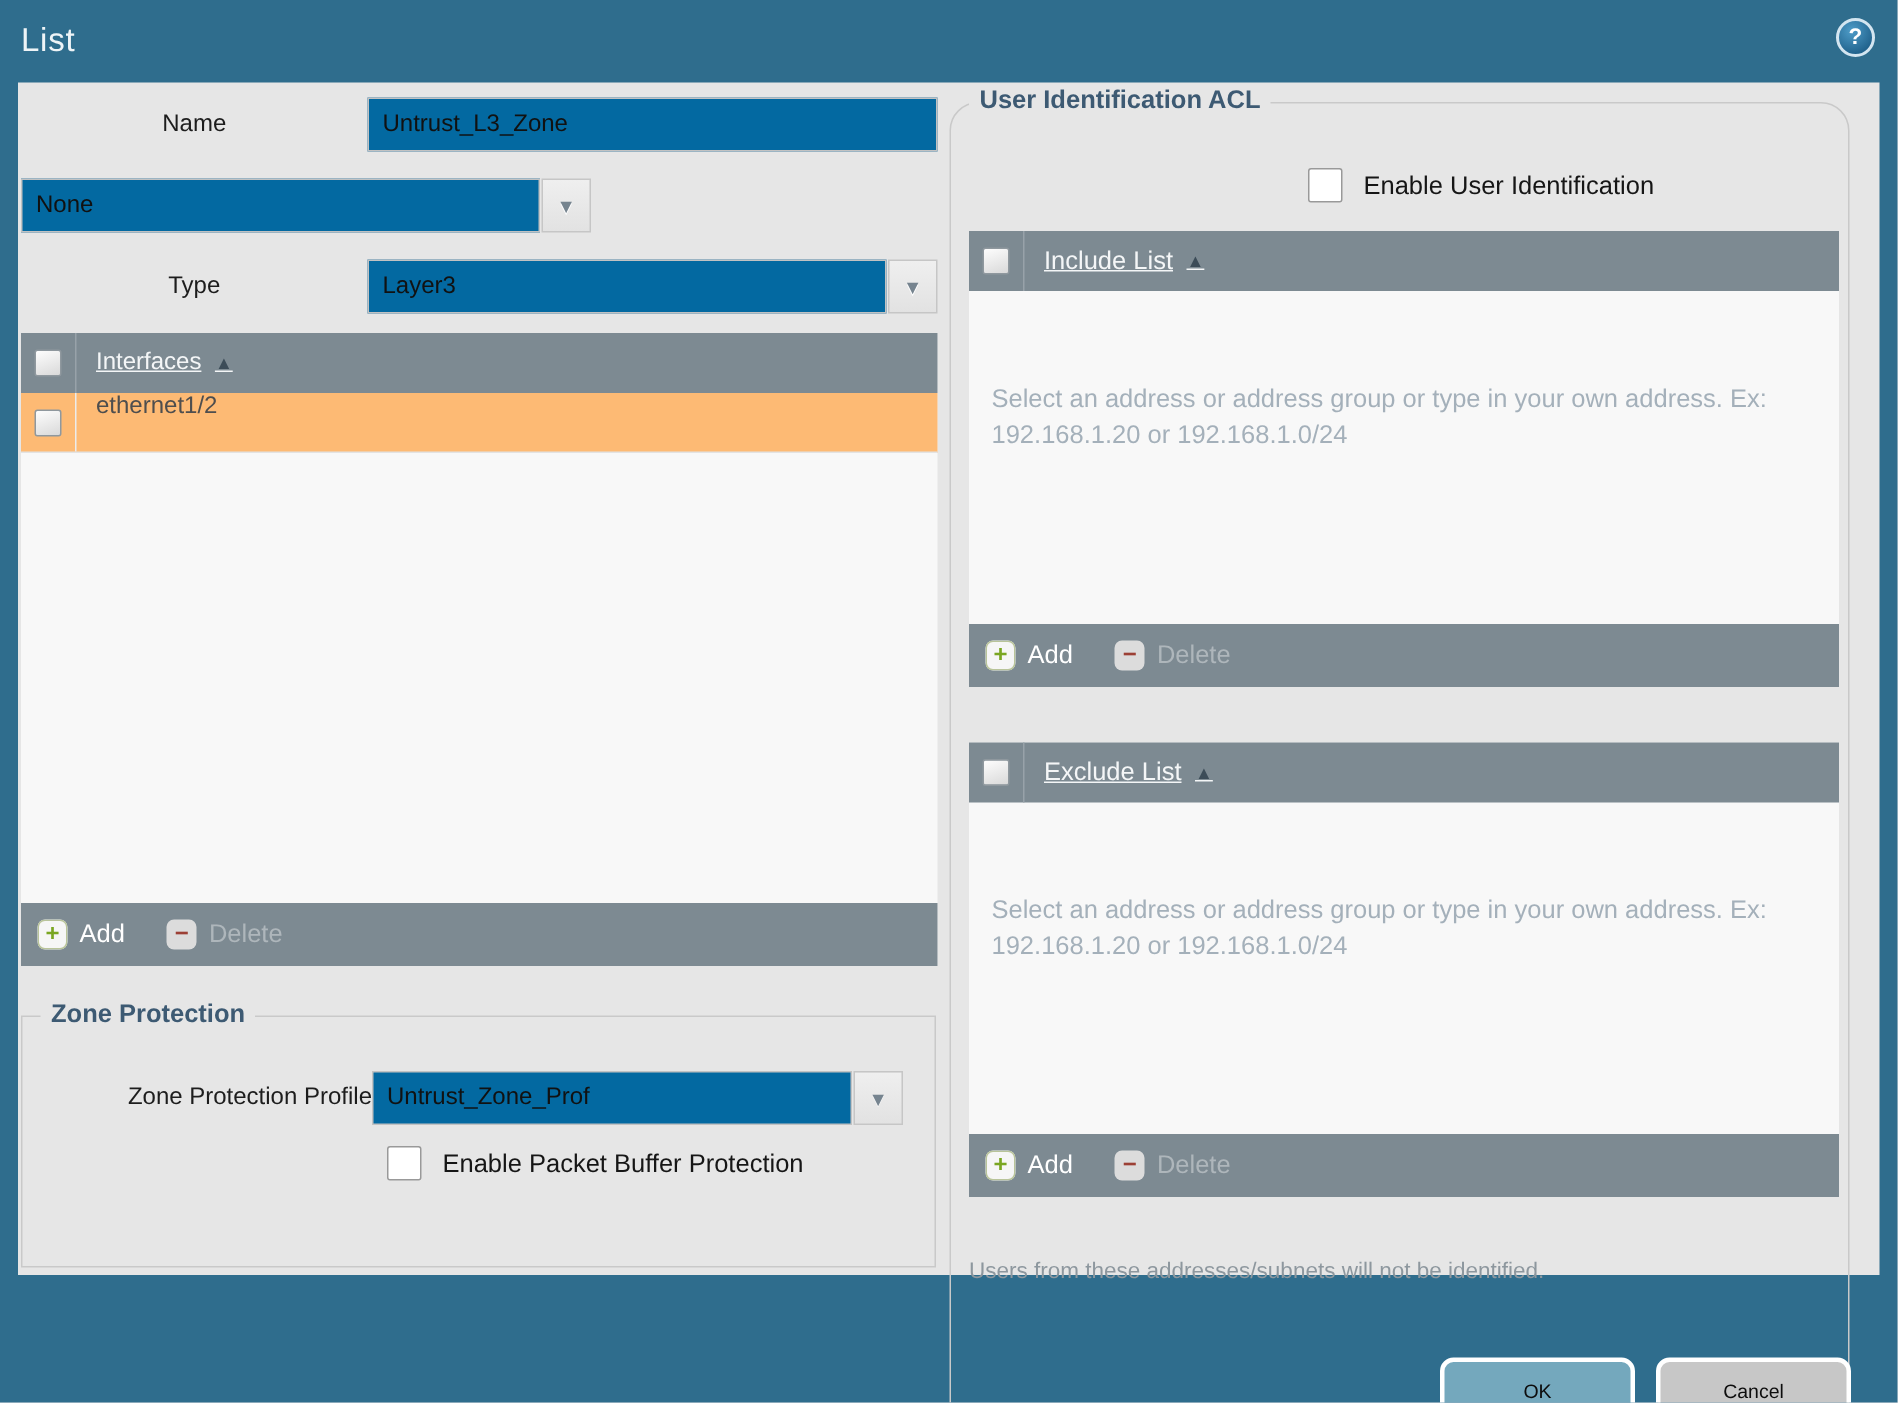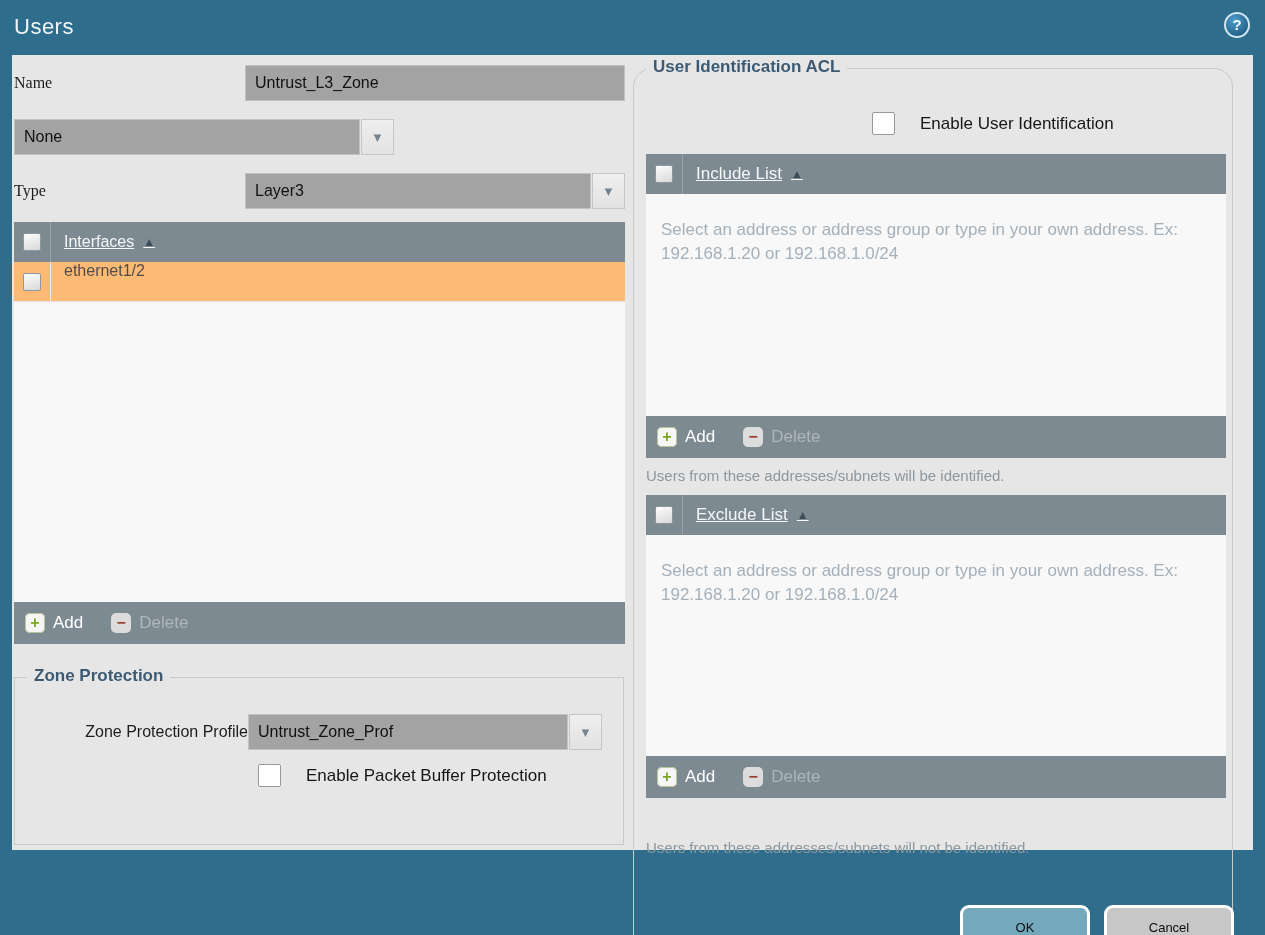--- a/index.html
+++ b/index.html
@@ -29,25 +29,25 @@
   .content {
     position:absolute; left:12px; top:55px;
     width:1241px; height:795px;
     background:#e6e6e6;
   }
 
   
   .form-area { position:absolute; left:2px; top:10px; width:612px; }
   .frow { display:flex; height:36px; margin-bottom:18px; }
   .frow .flabel {
-    width:231px; text-align:left; 
-    font-size:16px; color:#1d1d1d; line-height:36px; white-space:nowrap;font-family:Liberation Serif, serif;
+    width:231px; text-align:center; 
+    font-size:16px; color:#1d1d1d; line-height:36px; white-space:nowrap;
   }
   .text-input {
-    height:36px; border:1px solid #c2c2c2; background:#a3a3a3;
+    height:36px; border:1px solid #c2c2c2; background:#0369a1;
     padding:0 9px; font-size:16px; color:#111;
     font-family:"Liberation Sans", sans-serif;
   }
   .w-name { width:380px; }
   .combo { display:flex; width:380px; }
   .combo .text-input { width:346px; }
   .arrow-btn {
     width:33px; height:36px; margin-left:1px;
     background:linear-gradient(#efefef,#e2e2e2);
     border:1px solid #c6c6c6;
@@ -75,21 +75,21 @@
     display:flex; align-items:center; gap:9px;text-decoration:underline;
   }
   .sort-icon { color:#3c4c58; font-size:12px; }
   .t-row {
     height:40px; min-height:40px; background:#fdba74;
     border-bottom:1px solid #e3e3e3;
     display:flex; align-items:flex-start; font-size:16px; color:#4e4e4e;
   }
   .t-row .cb-cell { border-right:1px solid #ececec; }
   .t-row .cell-text { padding-left:13px; }
-  .t-body { flex:1; }
+  .t-body { flex:1;margin-top:36px; }
   .t-foot {
     height:42px; min-height:42px; background:#7d8a92;
     display:flex; align-items:center; gap:28px; padding-left:11px;
   }
   .tool { display:flex; align-items:center; gap:8px; font-size:17px; cursor:pointer; }
   .tool.add { color:#fff; }
   .tool.disabled { color:#aeb6bb; cursor:default; }
   .tool-icon {
     width:20px; height:20px; border-radius:5px;
     display:flex; align-items:center; justify-content:center;
@@ -107,21 +107,21 @@
   }
 
   .zp-box { left:2px; top:622px; width:610px; height:168px; }
   .zp-row { position:absolute; top:36px; left:0; display:flex; height:36px; }
   .zp-row .flabel {
     width:233px; text-align:right; 
     font-size:16px; color:#1d1d1d; line-height:36px; white-space:nowrap;
   }
   .zp-combo { display:flex; width:388px; }
   .zp-combo .text-input { width:320px; }
-  .check-row { display:flex; align-items:center; gap:25px; font-size:17px; color:#161616; }
+  .check-row { display:flex; align-items:center; gap:14px; font-size:17px; color:#161616; }
   .checkbox {
     width:23px; height:23px; background:#fff;
     border:1px solid #999; border-radius:2px; cursor:pointer;
   }
   .zp-check { position:absolute; top:86px; left:243px; }
 
   .uid-box { left:621px; top:13px; width:600px; height:906px;border-radius:19px; }
   .uid-check { position:absolute; top:43px; left:238px; }
 
   .list { left:12px; width:580px; }
@@ -142,21 +142,21 @@
     border:3px solid #ffffff; border-radius:9px;
     font-size:13px; color:#0d0d0d; cursor:pointer;
     font-family:"Liberation Sans", sans-serif;
   }
   .btn-ok { left:960px; background:#74a8bd; }
   .btn-cancel { left:1104px; background:#c7c7c7; }
 </style>
 </head>
 <body>
 
-<div class="dialog-title">Users</div>
+<div class="dialog-title">List</div>
 <div class="help-icon">?</div>
 
 <div class="content">
 
   <div class="form-area">
     <div class="frow">
       <div class="flabel">Name</div>
       <input class="text-input w-name" value="Untrust_L3_Zone" style="">
     </div>
     <div class="frow">
@@ -249,21 +249,20 @@
         <div class="tool add">
           <span class="tool-icon">+</span>
           <span>Add</span>
         </div>
         <div class="tool disabled">
           <span class="tool-icon">−</span>
           <span>Delete</span>
         </div>
       </div>
     </div>
-    <div class="caption cap-include">Users from these addresses/subnets will be identified.</div>
 
     <div class="grid list exc-list">
       <div class="t-head">
         <div class="cb-cell">
           <div class="cb-small"></div>
         </div>
         <div class="head-title">
           <span>Exclude List</span>
           <span class="sort-icon">▲</span>
         </div>

